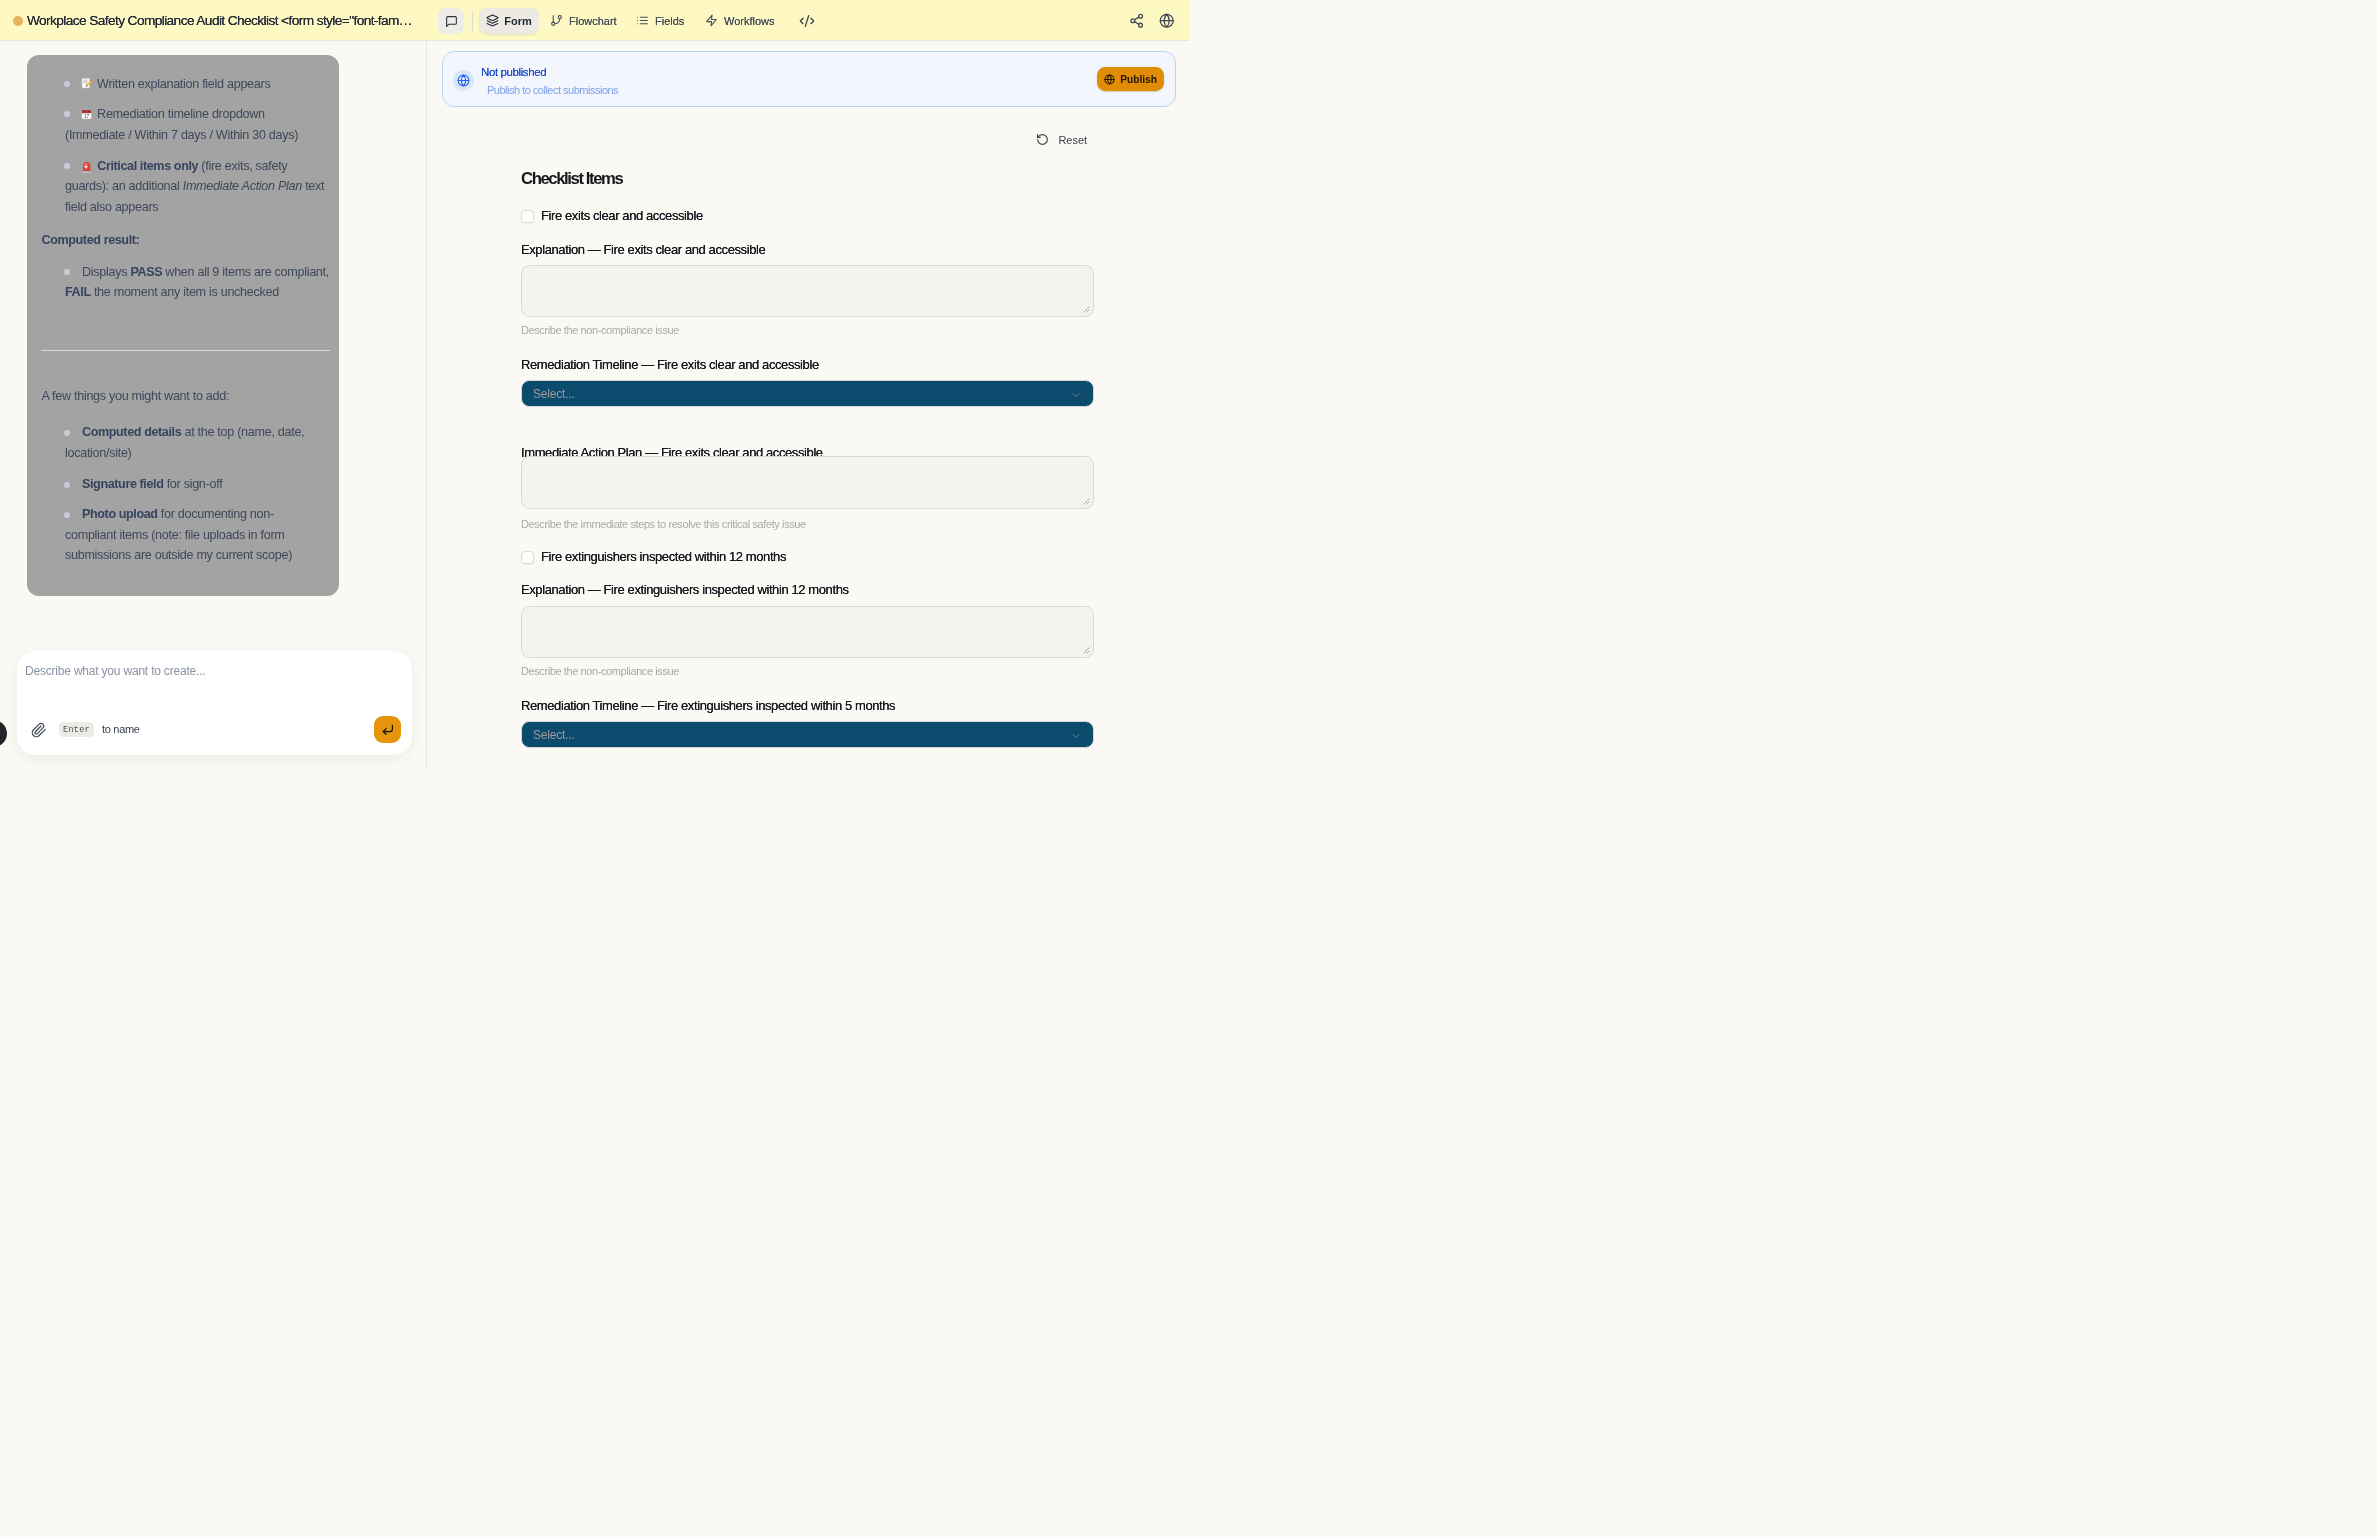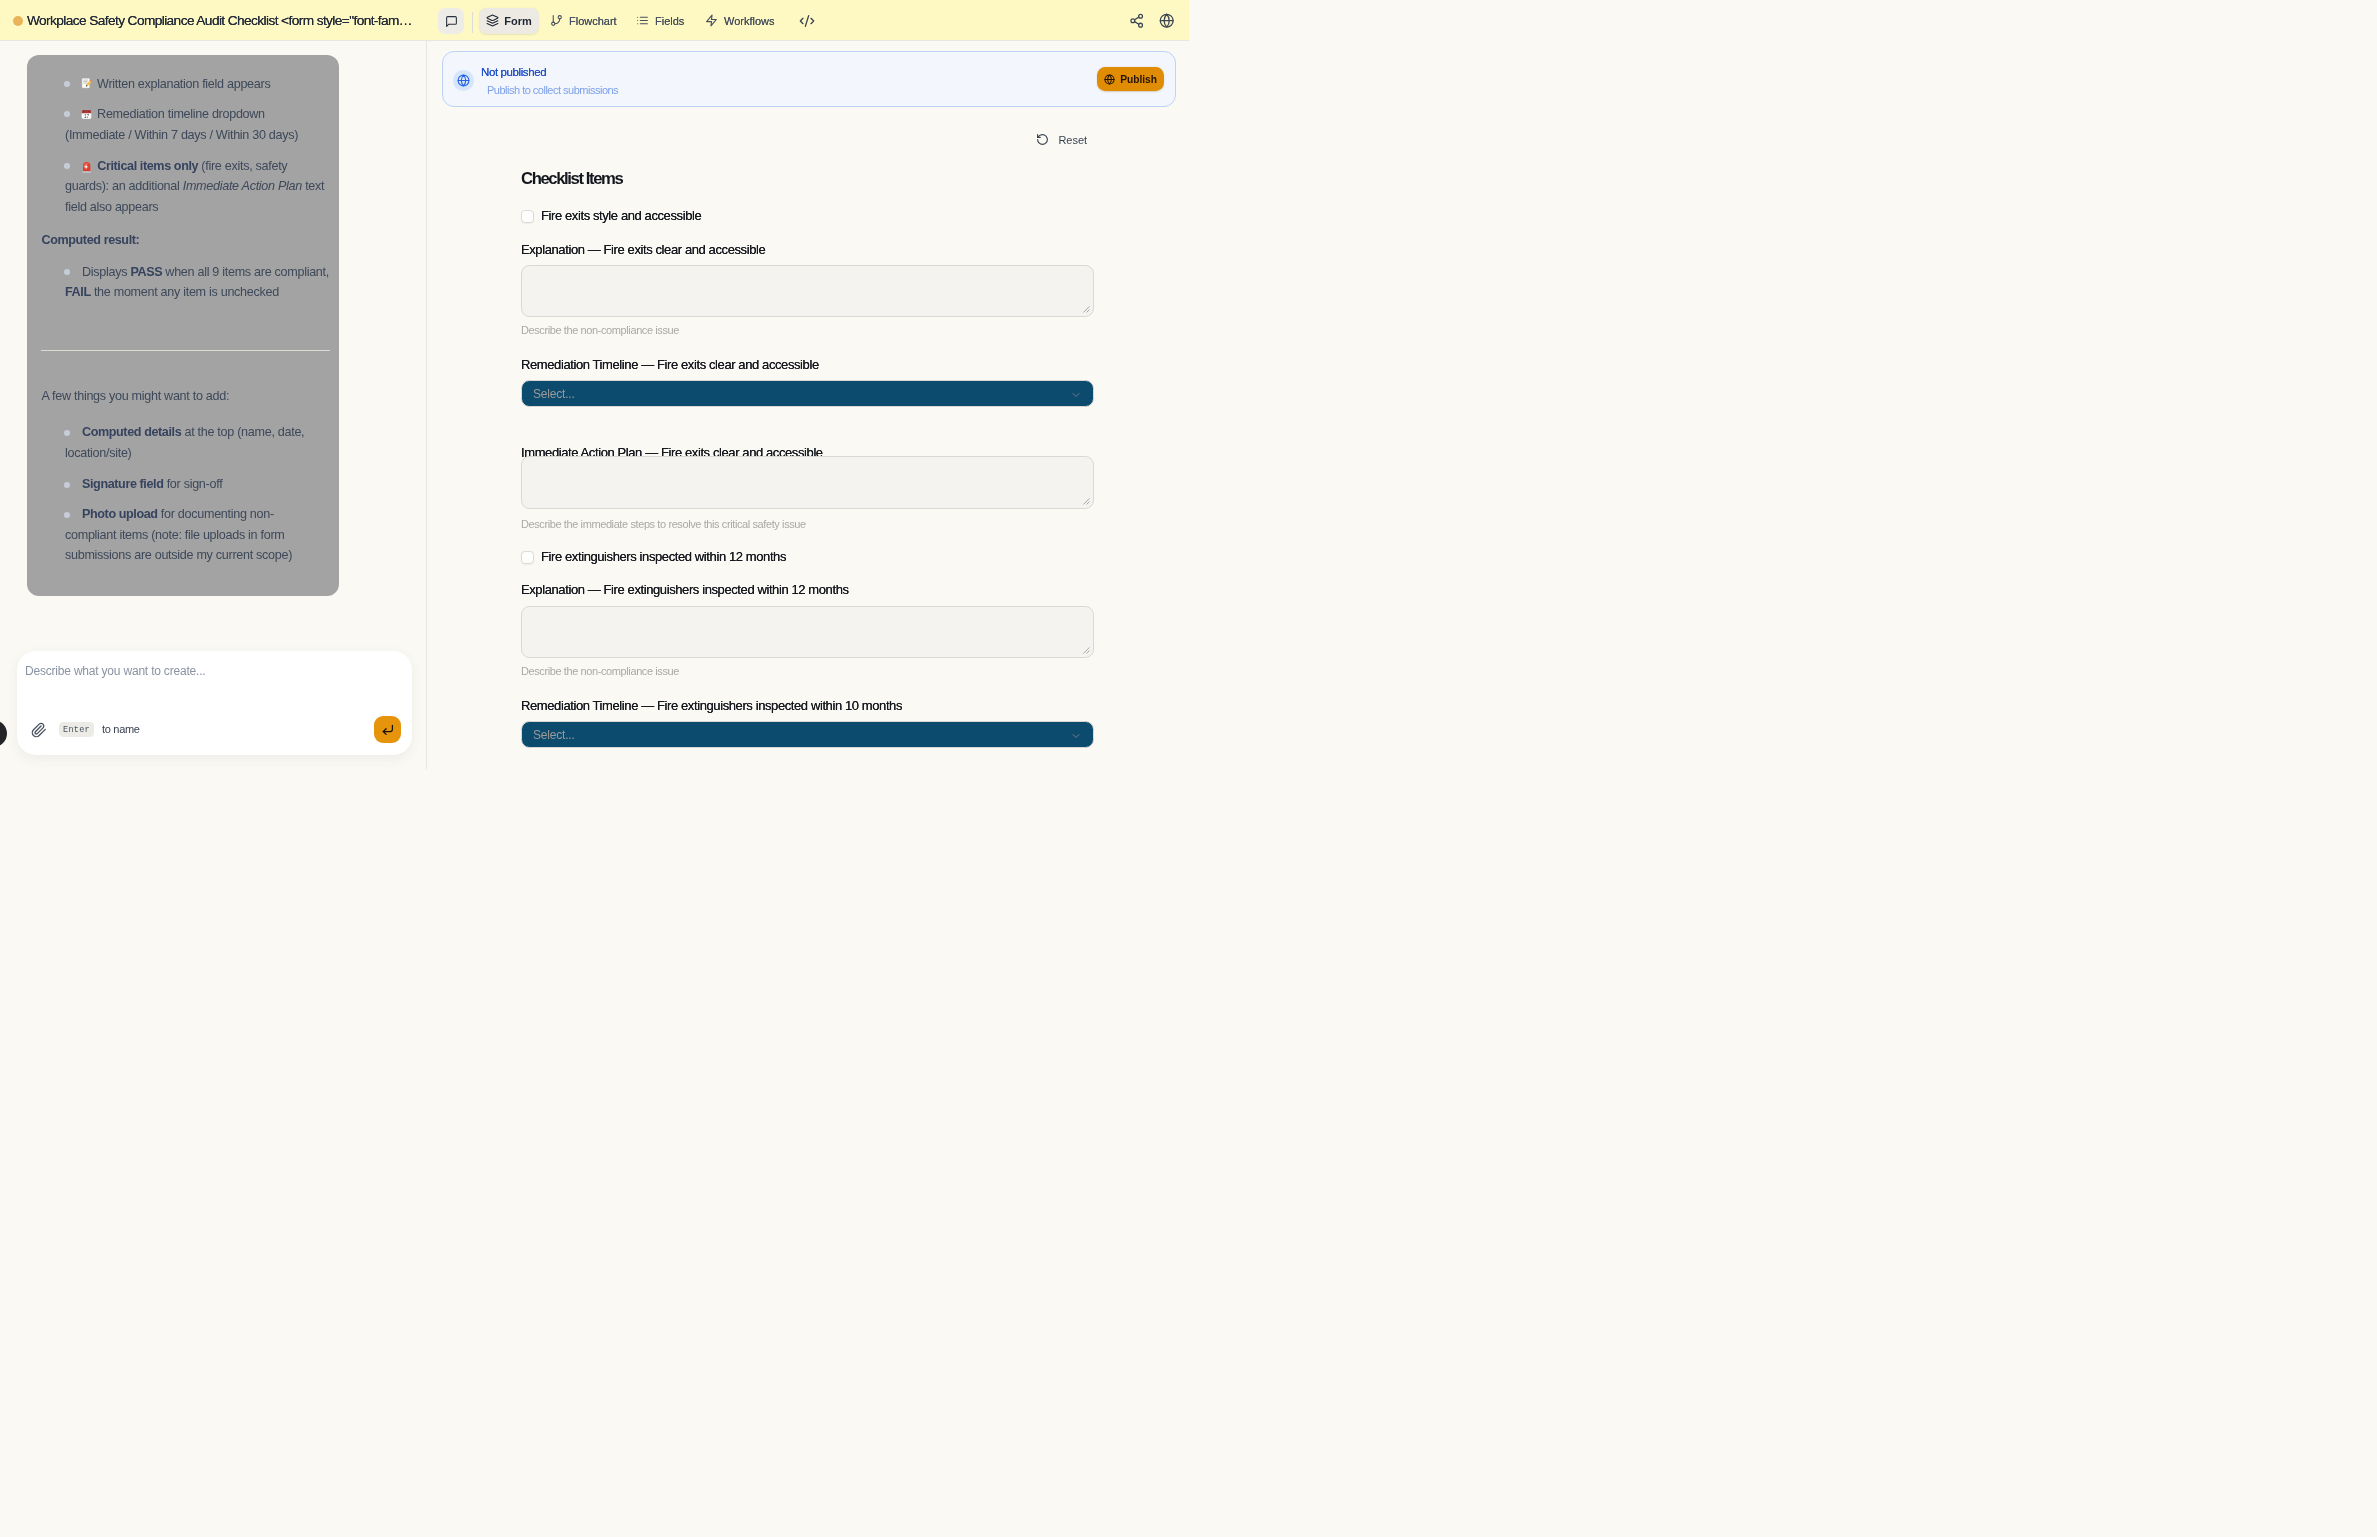--- a/index.html
+++ b/index.html
@@ -199,21 +199,21 @@
 <div id="resetw">
     <svg viewBox="0 0 24 24" fill="none" stroke="currentColor" stroke-width="2.1" stroke-linecap="round" stroke-linejoin="round">
       <path d="M3 12a9 9 0 1 0 9-9 9.75 9.75 0 0 0-6.74 2.74L3 8"></path>
       <path d="M3 3v5h5"></path>
     </svg>
     <span>Reset</span>
   </div>
 <div id="h2ci">Checklist Items</div>
 <div id="formfields">
 <div class="cb" style="top:210px"></div>
-<div class="cblab" style="top:209px;line-height:14.5px">Fire exits style and accessible</div>
+<div class="cblab" style="top:209px;line-height:14.5px">Fire exits clear and accessible</div>
 <div class="fl" style="top:243px;line-height:14.5px">Explanation — Fire exits clear and accessible</div>
 <div class="ta" style="top:265px;height:52px">
       <svg class="rsz" viewBox="0 0 12 12" fill="none" stroke="currentColor" stroke-width="1.1">
         <line x1="10.5" y1="2" x2="2" y2="10.5"></line>
         <line x1="10.5" y1="6.5" x2="6.5" y2="10.5"></line>
       </svg>
     </div>
 <div class="hlp" style="top:324px;line-height:13px">Describe the non-compliance issue</div>
 <div class="fl" style="top:358px;line-height:14.5px">Remediation Timeline — Fire exits clear and accessible</div>
 <div class="sel" style="top:380px">
@@ -233,21 +233,21 @@
 <div class="cb" style="top:551px"></div>
 <div class="cblab" style="top:550px;line-height:14.5px">Fire extinguishers inspected within 12 months</div>
 <div class="fl" style="top:583px;line-height:14.5px">Explanation — Fire extinguishers inspected within 12 months</div>
 <div class="ta" style="top:606px;height:52px">
       <svg class="rsz" viewBox="0 0 12 12" fill="none" stroke="currentColor" stroke-width="1.1">
         <line x1="10.5" y1="2" x2="2" y2="10.5"></line>
         <line x1="10.5" y1="6.5" x2="6.5" y2="10.5"></line>
       </svg>
     </div>
 <div class="hlp" style="top:665px;line-height:13px">Describe the non-compliance issue</div>
-<div class="fl" style="top:699px;line-height:14.5px">Remediation Timeline — Fire extinguishers inspected within 10 months</div>
+<div class="fl" style="top:699px;line-height:14.5px">Remediation Timeline — Fire extinguishers inspected within 5 months</div>
 <div class="sel" style="top:721px">
       <span class="ph">Select...</span>
       <svg viewBox="0 0 24 24" fill="none" stroke="currentColor" stroke-width="2" stroke-linecap="round" stroke-linejoin="round">
         <path d="m6 9 6 6 6-6"></path>
       </svg>
     </div>
 </div>
 
 
 </body></html>

